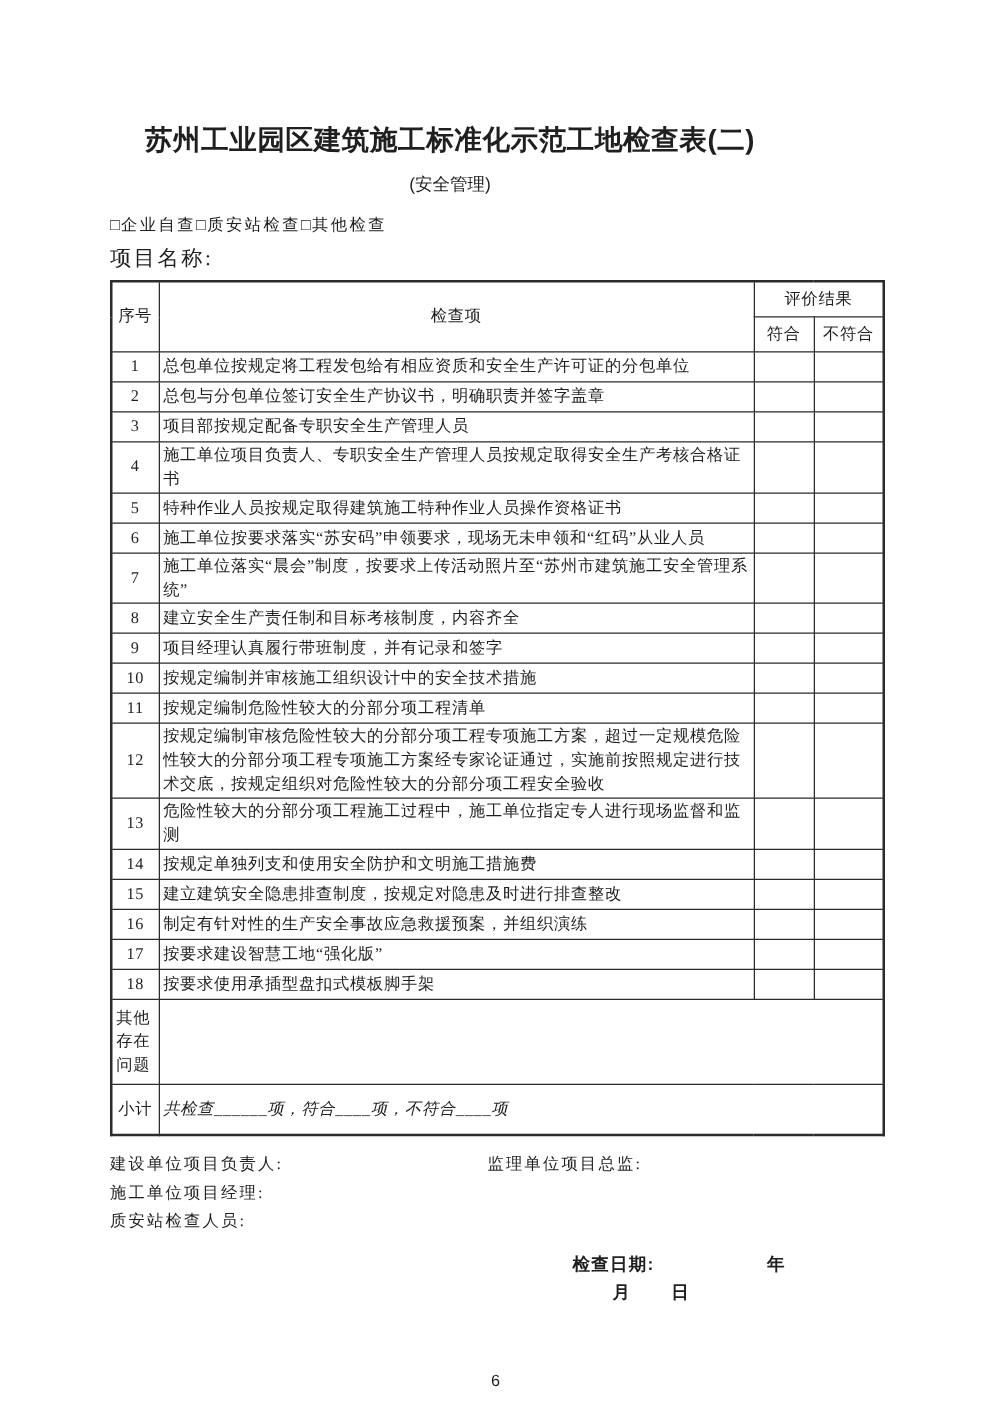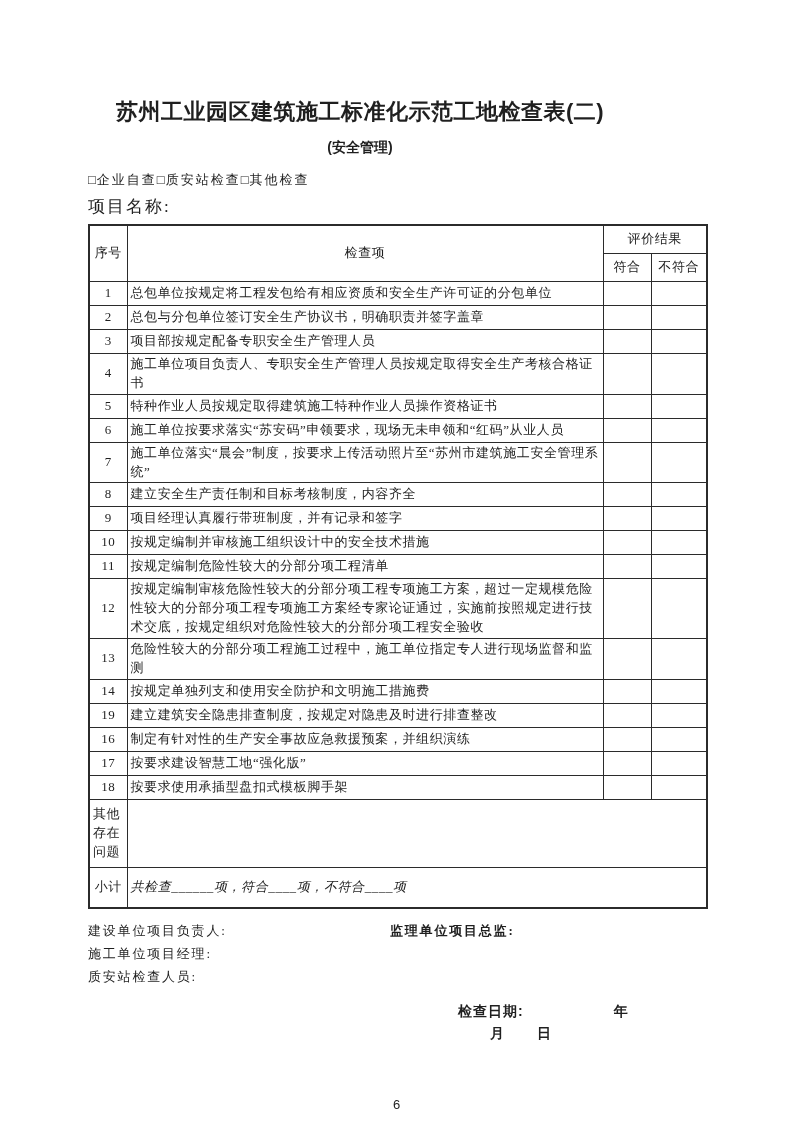--- a/index.html
+++ b/index.html
@@ -9,21 +9,21 @@
     -webkit-font-smoothing:antialiased;
   }
   .sheet{position:absolute;left:88px;top:0;width:544px;}
   .doc-title{
     font-family:"Liberation Sans","DejaVu Sans",sans-serif;
     font-weight:bold;font-size:22px;text-align:center;
     margin:97px 0 0 0;letter-spacing:0.5px;white-space:nowrap;
   }
   .doc-subtitle{
     font-family:"Liberation Sans","DejaVu Sans",sans-serif;
-    font-weight:bold;font-size:14px;text-align:center;margin-top:12px;
+    font-weight:normal;font-size:14px;text-align:center;margin-top:12px;
   }
   .check-line{font-size:13px;letter-spacing:2px;margin-top:14px;display:flex;align-items:center;}
   .check-item{display:inline-flex;align-items:center;}
   .box-glyph{font-size:13px;letter-spacing:0;margin-right:1px;}
   .project-line{font-size:17px;letter-spacing:2px;margin-top:6px;margin-bottom:6px;}
   table.main{
     border-collapse:collapse;table-layout:fixed;width:618px;
     border:2px solid #2b2b2b;
   }
   table.main td,table.main th{
@@ -35,21 +35,21 @@
   td.idx{text-align:center;padding:1px 1px;}
   td.item{text-align:left;padding:1px 3px 1px 8px;word-break:break-all;}
   tr.single{height:24px;}
   td.res{background:#fff;}
   tr.other-row{height:68px;}
   td.other-label{text-align:left;padding:1px 4px;line-height:1.55;}
   tr.subtotal-row{height:41px;}
   td.subtotal-cell{font-weight:bold;letter-spacing:1px;font-style:italic;}
   .footer{margin-top:10px;font-size:13px;letter-spacing:1.8px;}
   .footer-line{position:relative;height:23px;line-height:23px;}
-  .footer-right{position:absolute;left:302px;top:0;font-weight:bold;}
+  .footer-right{position:absolute;left:302px;top:0;}
   .date-line{
     font-family:"Liberation Sans","DejaVu Sans",sans-serif;
     font-weight:bold;font-size:14px;margin-top:12px;
     padding-left:370px;letter-spacing:1px;height:22px;line-height:22px;
   }
   .date-line .gap-y{margin-left:90px;}
   .date-line .gap-m{margin-left:32px;}
   .date-line .gap-d{margin-left:32px;}
   .page-number{
     position:absolute;left:0;right:0;top:1097px;text-align:center;
@@ -178,21 +178,21 @@
           <td class="res"></td>
           <td class="res"></td>
         </tr>
         <tr class="single">
           <td class="idx">14</td>
           <td class="item">按规定单独列支和使用安全防护和文明施工措施费</td>
           <td class="res"></td>
           <td class="res"></td>
         </tr>
         <tr class="single">
-          <td class="idx">19</td>
+          <td class="idx">15</td>
           <td class="item">建立建筑安全隐患排查制度，按规定对隐患及时进行排查整改</td>
           <td class="res"></td>
           <td class="res"></td>
         </tr>
         <tr class="single">
           <td class="idx">16</td>
           <td class="item">制定有针对性的生产安全事故应急救援预案，并组织演练</td>
           <td class="res"></td>
           <td class="res"></td>
         </tr>

